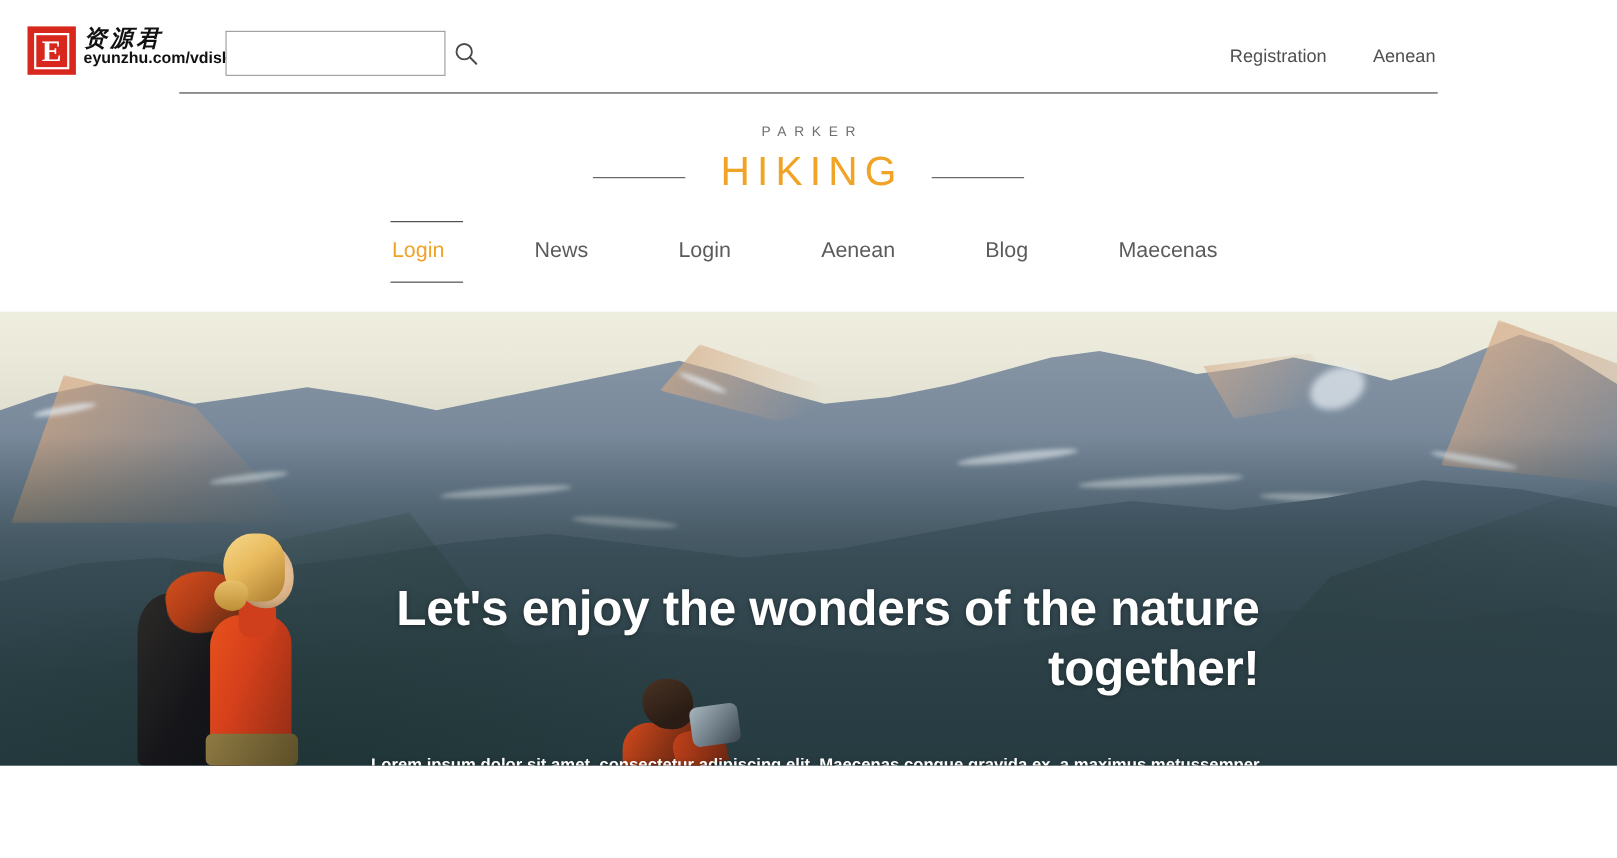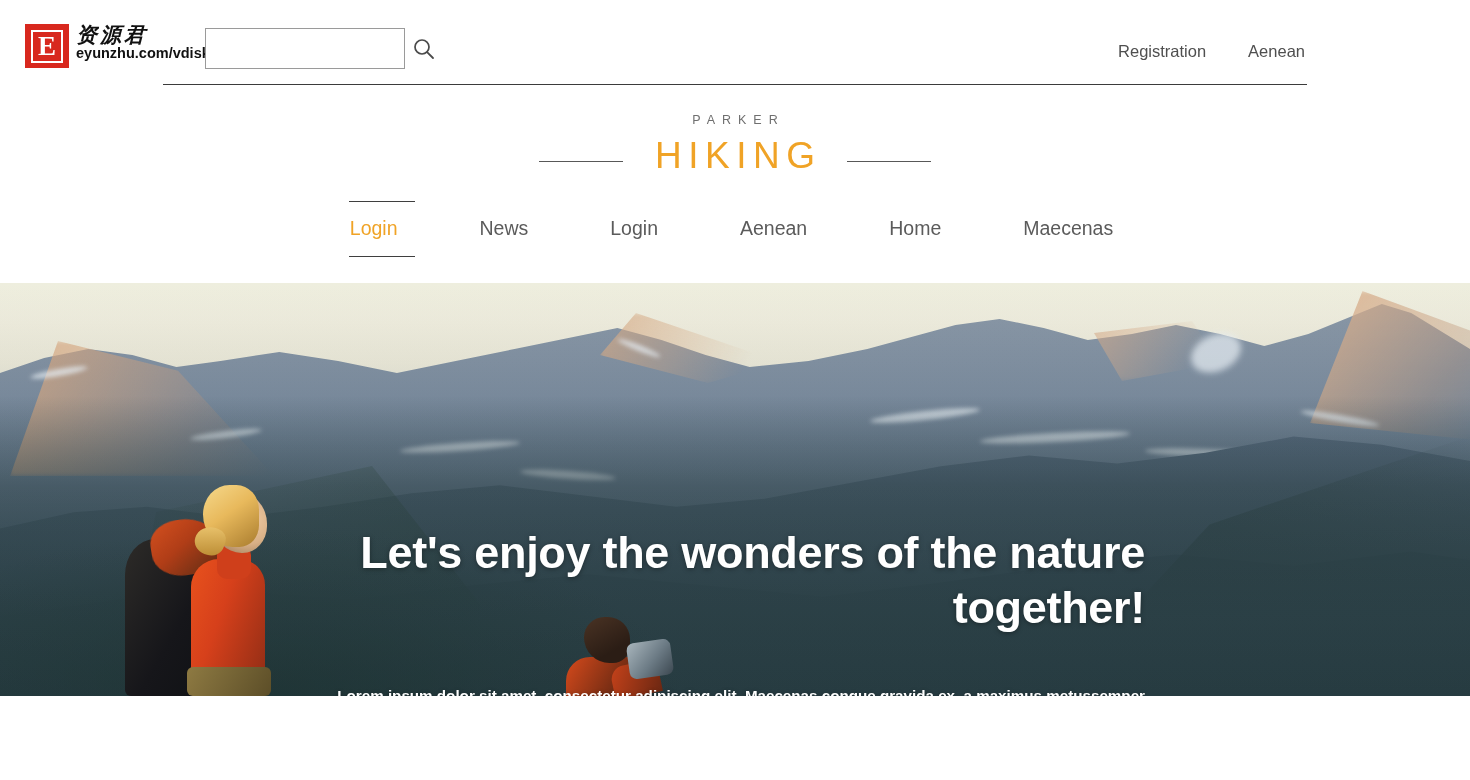--- a/index.html
+++ b/index.html
@@ -584,21 +584,21 @@
         <div class="logo-main">HIKING</div>
       </div>
       <div class="logo-rule right"></div>
     </div>
 
     <nav class="mainnav">
       <a class="nav-item active" href="#">Login</a>
       <a class="nav-item" href="#">News</a>
       <a class="nav-item" href="#">Login</a>
       <a class="nav-item" href="#">Aenean</a>
-      <a class="nav-item" href="#">Home</a>
+      <a class="nav-item" href="#">Blog</a>
       <a class="nav-item" href="#">Maecenas</a>
     </nav>
   </div>
 
   <div class="hero">
 
     <div class="hero-sky"></div>
 
     <div class="hero-far"></div>
     <div class="hero-lit-a"></div>

